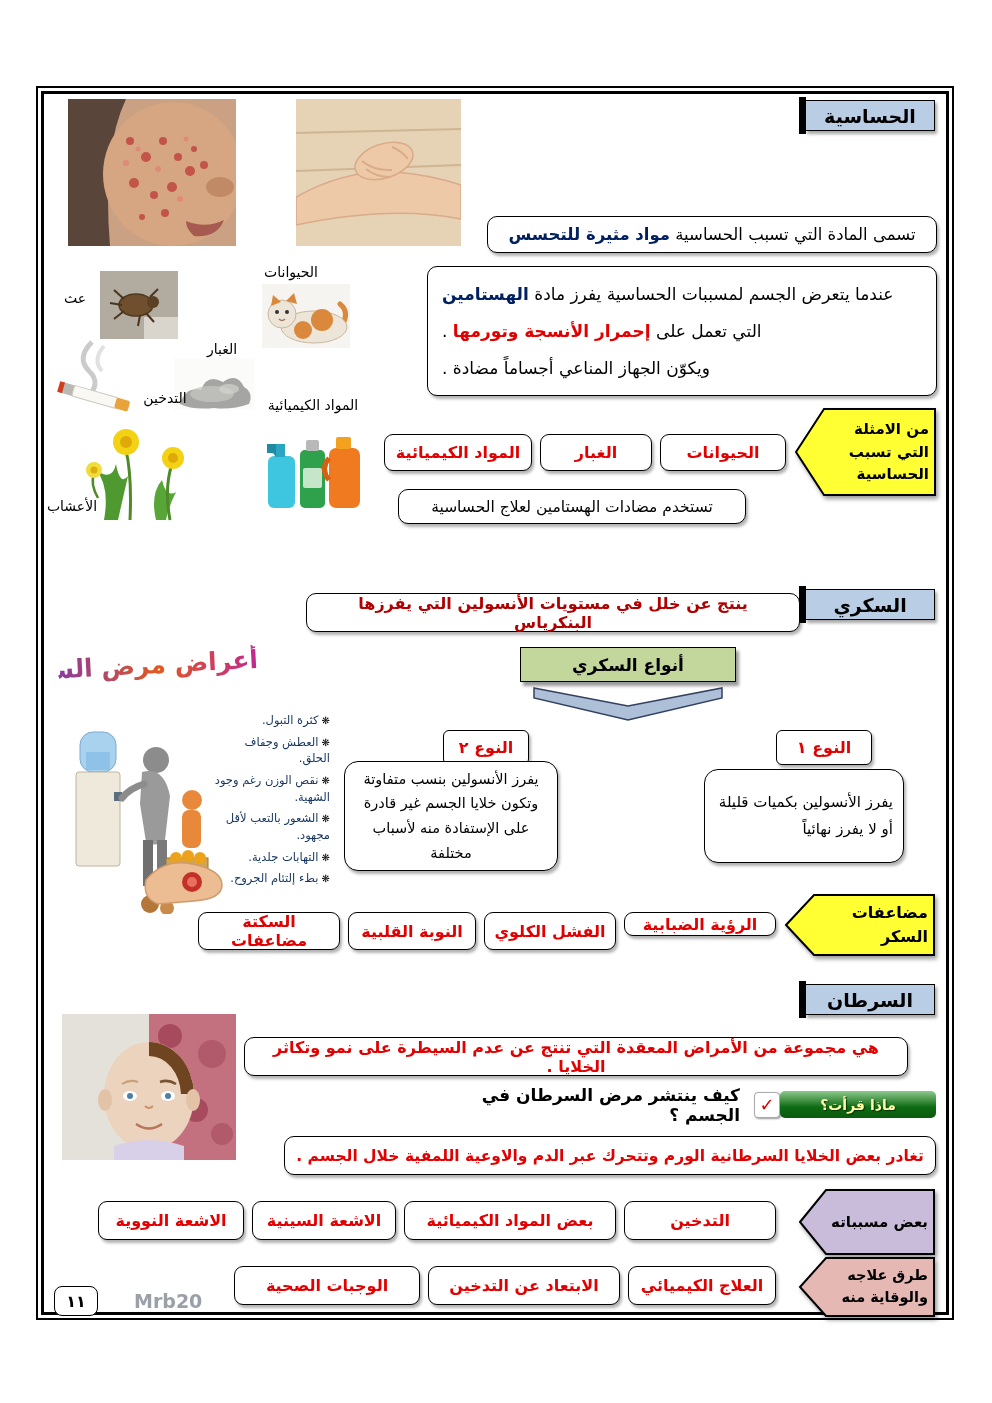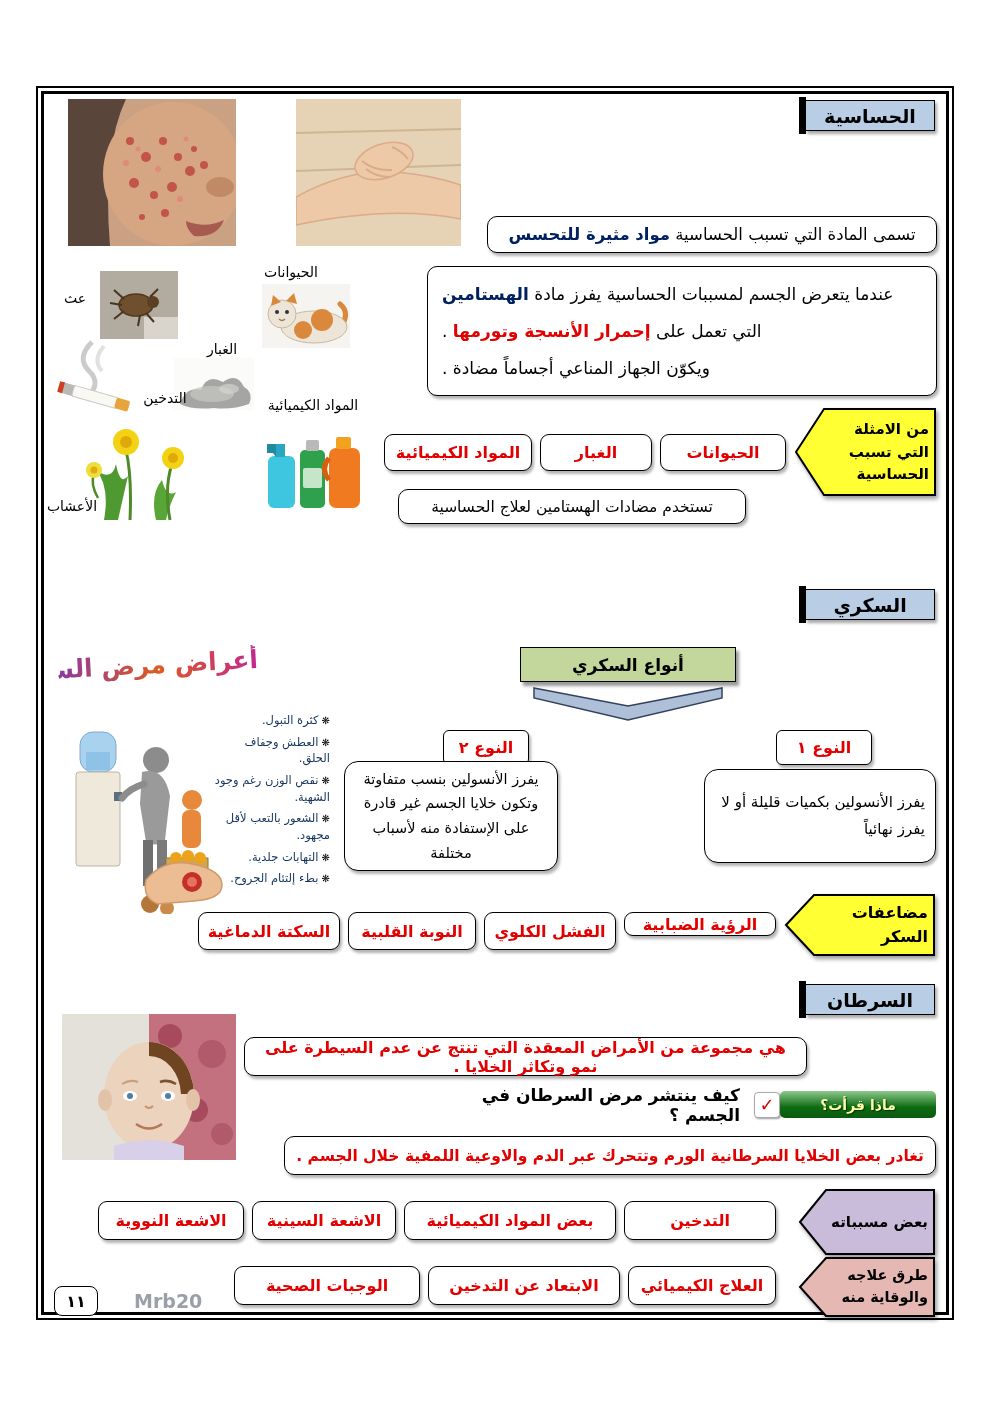--- a/index.html
+++ b/index.html
@@ -224,38 +224,41 @@
   <div class="abs lblbox" style="left:384px;top:434px;width:148px;height:37px;">المواد الكيميائية</div>
 
   <div class="abs wbox" style="left:398px;top:489px;width:348px;height:35px;">
     <span class="blk" style="font-size:15.5px;">تستخدم مضادات الهستامين لعلاج الحساسية</span>
   </div>
 
   <div class="abs title-box" style="left:805px;top:589px;width:130px;height:31px;">
     <span>السكري</span>
   </div>
 
+  <div class="abs wbox" style="left:306px;top:593px;width:494px;height:39px;">
+    <span class="red" style="font-size:16px;color:#b00000;">ينتج عن خلل في مستويات الأنسولين التي يفرزها البنكرياس</span>
+  </div>
 
   <div class="abs" style="left:520px;top:647px;width:216px;height:35px;background:#c3d69b;border:1.5px solid #000;box-shadow:3px 4px 3px #9a9a9a;display:flex;align-items:center;justify-content:center;font-weight:bold;font-size:17px;">
     <span>أنواع السكري</span>
   </div>
 
   <div class="abs" style="left:532px;top:686px;width:192px;height:36px;">
     <svg viewBox="0 0 192 36" preserveAspectRatio="none" width="100%" height="100%">
       <polygon points="2,2 96,20 190,2 190,12 96,34 2,12" fill="#aebfd8" stroke="#33415e" stroke-width="1.5"></polygon>
     </svg>
   </div>
 
   <div class="abs lblbox" style="left:443px;top:730px;width:86px;height:35px;border-radius:6px;">النوع ٢</div>
   <div class="abs lblbox" style="left:776px;top:730px;width:96px;height:35px;border-radius:6px;">النوع ١</div>
 
   <div class="abs wbox" style="left:344px;top:761px;width:214px;height:110px;border-radius:14px;padding:6px 10px;">
     <span class="blk" style="font-size:14.5px;line-height:1.7;">يفرز الأنسولين بنسب متفاوتة وتكون خلايا الجسم غير قادرة على الإستفادة منه لأسباب مختلفة</span>
   </div>
-  <div class="abs wbox" style="left:704px;top:769px;width:232px;height:94px;border-radius:14px;padding:6px 10px;">
+  <div class="abs wbox" style="left:704px;top:769px;width:200px;height:94px;border-radius:14px;padding:6px 10px;">
     <span class="blk" style="font-size:15px;line-height:1.8;text-align:right;width:100%;">يفرز الأنسولين بكميات قليلة أو لا يفرز نهائياً</span>
   </div>
 
   <div class="abs symptoms-title" style="left:58px;top:650px;width:200px;">أعراض مرض السكري</div>
 
   <div class="abs imgcard" style="left:64px;top:708px;width:148px;height:198px;">
     <svg viewBox="0 0 148 198" preserveAspectRatio="none">
       <rect x="16" y="24" width="36" height="40" rx="13" fill="#a9d2ee" stroke="#7fa9cf"></rect>
       <rect x="22" y="44" width="24" height="18" fill="#8ec2e6"></rect>
       <rect x="12" y="64" width="44" height="94" rx="3" fill="#efe9dc" stroke="#bdb4a2"></rect>
@@ -295,21 +298,21 @@
 
   <div class="abs callout" style="left:784px;top:893px;width:152px;height:64px;">
     <svg viewBox="0 0 152 64" preserveAspectRatio="none">
       <polygon points="2,32 30,2 150,2 150,62 30,62" fill="#ffff33" stroke="#000" stroke-width="2"></polygon>
     </svg>
     <div class="callout-text" style="font-size:16px;">مضاعفات السكر</div>
   </div>
   <div class="abs lblbox" style="left:624px;top:912px;width:152px;height:24px;">الرؤية الضبابية</div>
   <div class="abs lblbox" style="left:484px;top:912px;width:132px;height:38px;">الفشل الكلوي</div>
   <div class="abs lblbox" style="left:348px;top:912px;width:128px;height:38px;">النوبة القلبية</div>
-  <div class="abs lblbox" style="left:198px;top:912px;width:142px;height:38px;">السكتة الدماغية</div>
+  <div class="abs lblbox" style="left:198px;top:912px;width:142px;height:38px;">السكتة مضاعفات</div>
 
   <div class="abs title-box" style="left:805px;top:984px;width:130px;height:31px;">
     <span>السرطان</span>
   </div>
 
   <div class="abs imgcard" style="left:62px;top:1014px;width:174px;height:146px;">
     <svg viewBox="0 0 174 146" preserveAspectRatio="none">
       <rect width="87" height="146" fill="#e4e1da"></rect>
       <rect x="87" width="87" height="146" fill="#c4717f"></rect>
       <circle cx="108" cy="22" r="12" fill="#a84a5e"></circle>
@@ -325,21 +328,21 @@
       <ellipse cx="106" cy="82" rx="7" ry="5" fill="#fff"></ellipse>
         <circle cx="106" cy="82" r="3" fill="#4d7fa5"></circle>
       <path d="M60 70 q8 -5 16 -2" stroke="#c9a07c" stroke-width="2" fill="none"></path>
       <path d="M98 68 q8 -3 16 2" stroke="#7a5230" stroke-width="2.5" fill="none"></path>
       <path d="M83 92 q4 4 8 0" stroke="#c9936a" stroke-width="2" fill="none"></path>
       <path d="M74 110 q13 9 26 0" stroke="#b5765a" stroke-width="2.5" fill="none"></path>
       <path d="M52 132 Q87 120 122 132 L122 146 L52 146 Z" fill="#d8d0e8"></path>
     </svg>
   </div>
 
-  <div class="abs wbox" style="left:244px;top:1037px;width:563px;height:39px;">
+  <div class="abs wbox" style="left:244px;top:1037px;width:664px;height:39px;">
     <span class="red" style="font-size:16px;">هي مجموعة من الأمراض المعقدة التي تنتج عن عدم السيطرة على نمو وتكاثر الخلايا .</span>
   </div>
 
   <div class="abs badge" style="left:752px;top:1091px;width:184px;height:27px;direction:ltr;">
     <div class="check-chip">✓</div>
     <div class="badge-bar">ماذا قرأت؟</div>
   </div>
   <div class="abs" style="left:440px;top:1092px;width:300px;height:26px;display:flex;align-items:center;justify-content:center;font-weight:bold;font-size:17px;color:#000;">كيف ينتشر مرض السرطان في الجسم ؟</div>
 
   <div class="abs wbox" style="left:284px;top:1136px;width:652px;height:39px;">

